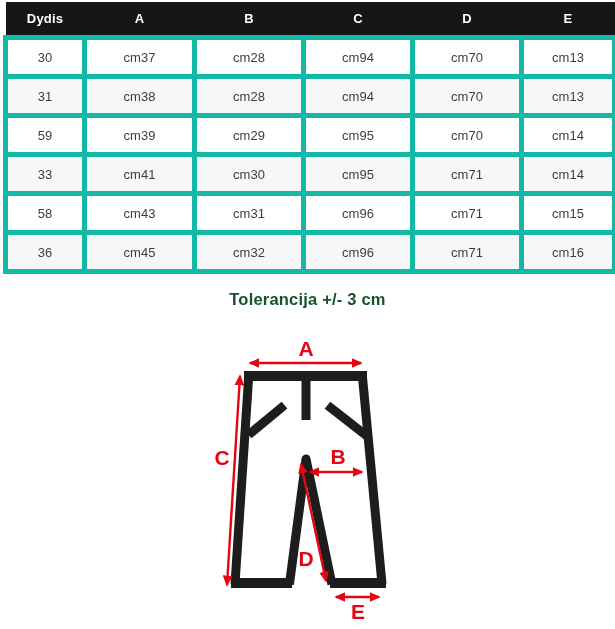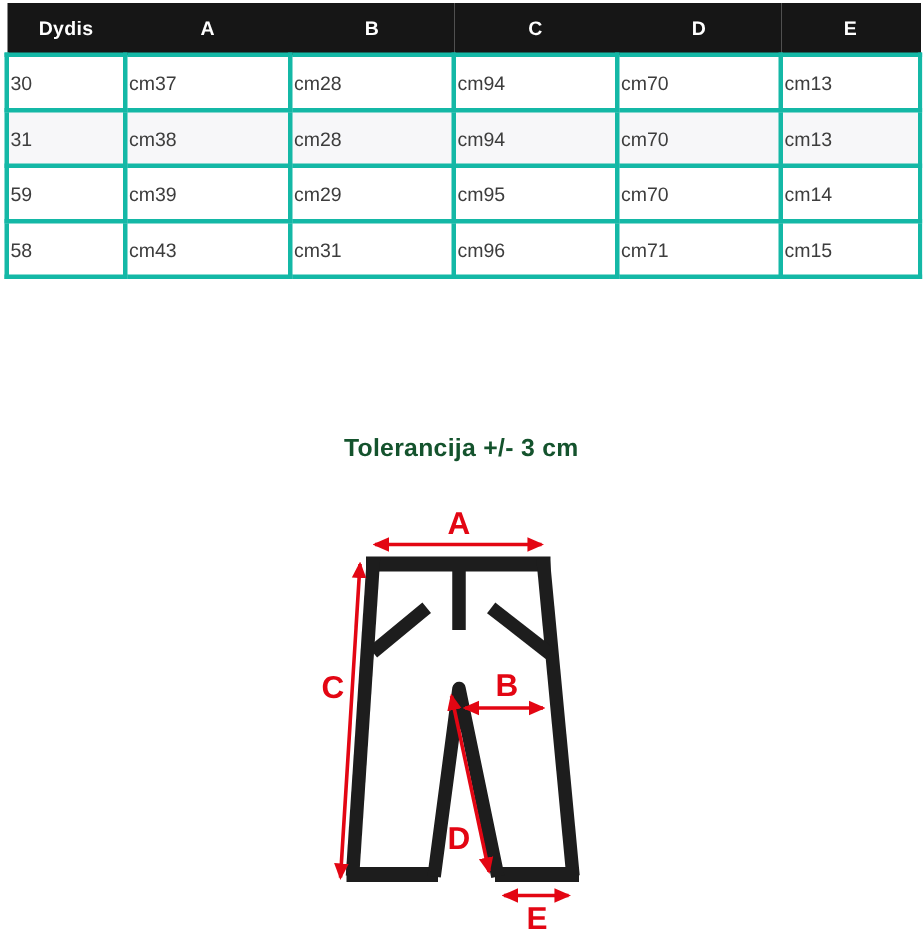--- a/index.html
+++ b/index.html
@@ -31,22 +31,23 @@
     background: #161616;
     color: #ffffff;
     font-weight: 700;
     font-size: 13px;
     height: 31px;
     text-align: center;
     border: none;
     letter-spacing: 0.2px;
   }
   table.size-table td {
-    border: 3px solid #14b8a6;
+    border: 5px solid #14b8a6;
     height: 32px;
+    text-align: center;
     vertical-align: middle;
     background: #ffffff;
   }
   table.size-table tr.alt td {
     background: #f7f7f9;
     margin-top: 21px;
   }
 
   
   .tolerance-note {
@@ -128,27 +129,43 @@
         <td>cm13</td>
       </tr>
       <tr>
         <td>59</td>
         <td>cm39</td>
         <td>cm29</td>
         <td>cm95</td>
         <td>cm70</td>
         <td>cm14</td>
       </tr>
+      <tr class="alt">
+        <td>33</td>
+        <td>cm41</td>
+        <td>cm30</td>
+        <td>cm95</td>
+        <td>cm71</td>
+        <td>cm14</td>
+      </tr>
       <tr>
         <td>58</td>
         <td>cm43</td>
         <td>cm31</td>
         <td>cm96</td>
         <td>cm71</td>
         <td>cm15</td>
+      </tr>
+      <tr class="alt">
+        <td>36</td>
+        <td>cm45</td>
+        <td>cm32</td>
+        <td>cm96</td>
+        <td>cm71</td>
+        <td>cm16</td>
       </tr>
     </tbody>
   </table>
 
   <div class="tolerance-note">Tolerancija +/- 3 cm</div>
 
   <svg class="diagram" viewBox="0 325 615 304">
     <defs>
       <marker id="ah" viewBox="0 0 10 10" refX="8.5" refY="5" markerWidth="4.6" markerHeight="4.6" orient="auto-start-reverse">
         <path d="M0,0.6 L10,5 L0,9.4 z" fill="#e30613"></path>

